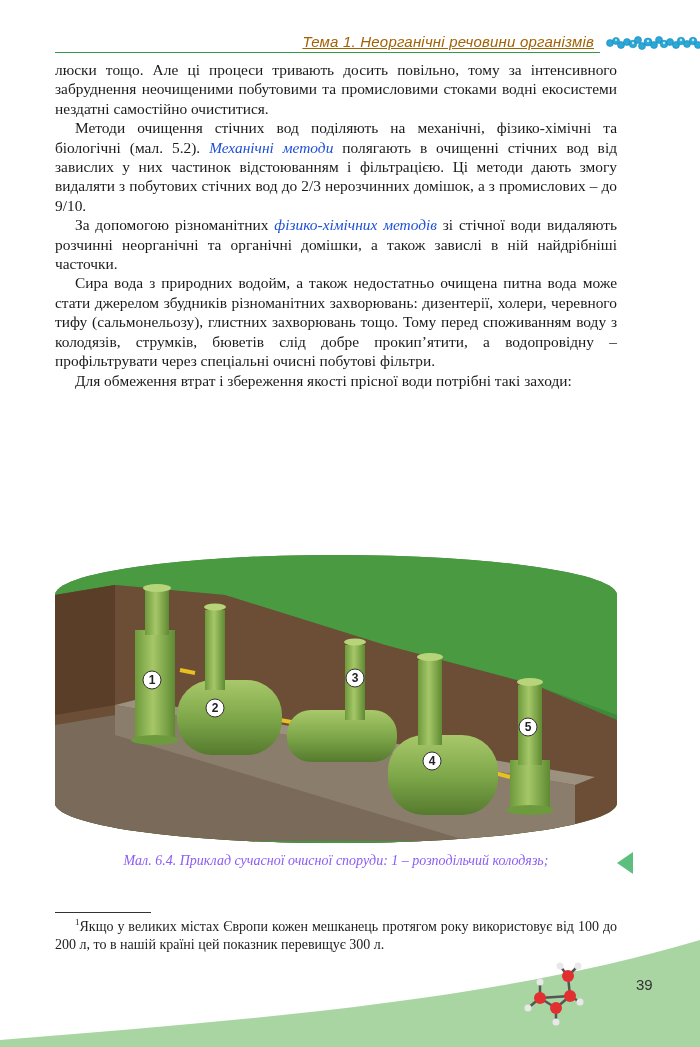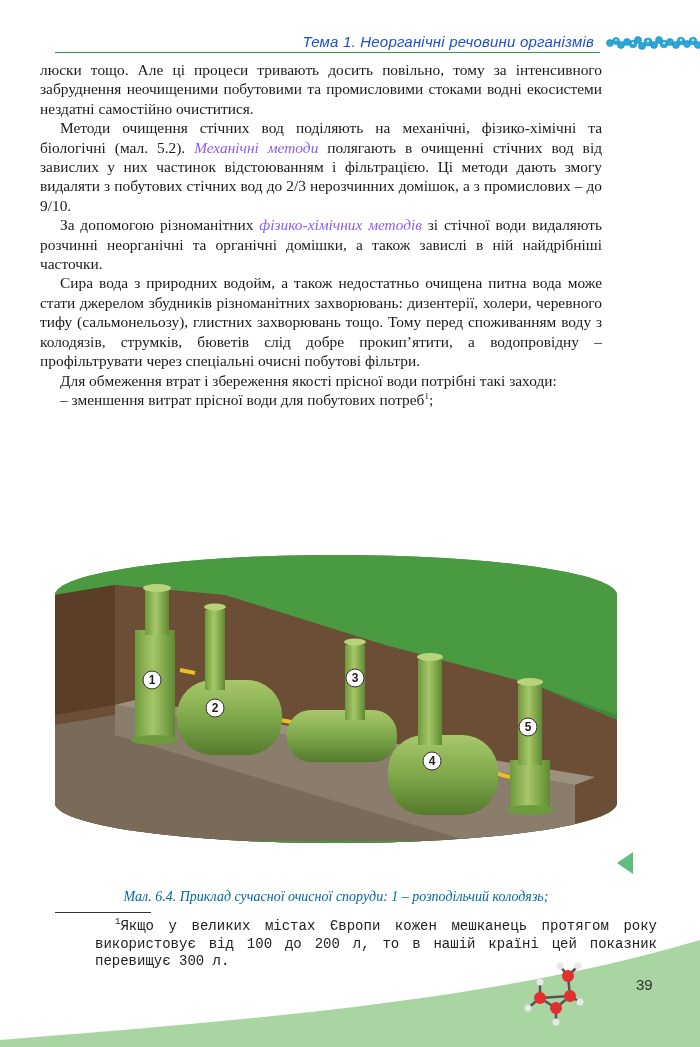--- a/index.html
+++ b/index.html
@@ -1,30 +1,30 @@
 <!DOCTYPE html>
 <html><head>
 <meta charset="utf-8">
 <style>
   html, body { margin:0; padding:0; }
   body { width:700px; height:1047px; position:relative; background:#ffffff; overflow:hidden; font-family:"DejaVu Serif", serif; }
   .header { position:absolute; left:55px; top:32px; width:545px; height:20px; border-bottom:1.5px solid #2e9a4a; }
-  .header-title { position:absolute; right:6px; top:1px; font-family:"Liberation Sans", sans-serif; font-style:italic; font-size:15px; color:#1d4ed8; letter-spacing:0.2px; }
+  .header-title { position:absolute; right:6px; top:1px; font-family:"Liberation Sans", sans-serif; font-style:italic; font-size:15px; color:#a16207; letter-spacing:0.2px;text-decoration:underline; }
   .beads { position:absolute; left:606px; top:34px; width:94px; height:18px; }
-  .content { position:absolute; left:40px; top:60px; width:562px; font-family:"Liberation Serif", serif; font-size:15.4px; line-height:19.4px; color:#1a1a1a; text-align:justify; }
+  .content { position:absolute; left:55px; top:60px; width:562px; font-family:"Liberation Serif", serif; font-size:15.4px; line-height:19.4px; color:#1a1a1a; text-align:justify; }
   .content p { margin:0; text-indent:20px; }
   .content p.cont { text-indent:0; }
-  .content em { font-style:italic; color:#8b5cf6; }
+  .content em { font-style:italic; color:#1d4ed8; }
   .content sup { font-size:9px; line-height:0; }
   .figure { position:absolute; left:55px; top:555px; width:562px; height:288px; overflow:hidden; border-radius:280px/40px; }
   .figure svg { display:block; }
-  .caption { position:absolute; left:55px; top:852px; width:562px; text-align:center; font-family:"Liberation Serif", serif; font-style:italic; font-size:14px; line-height:17px; color:#0369a1;margin-top:36px; }
+  .caption { position:absolute; left:55px; top:852px; width:562px; text-align:center; font-family:"Liberation Serif", serif; font-style:italic; font-size:14px; line-height:17px; color:#8b5cf6; }
   .pointer { position:absolute; left:617px; top:852px; width:0; height:0; border-top:11px solid transparent; border-bottom:11px solid transparent; border-right:16px solid #5cbf80; }
   .fn-rule { position:absolute; left:55px; top:912px; width:96px; height:1px; background:#333; }
-  .footnote { position:absolute; left:55px; top:918px; width:562px; font-family:Liberation Mono, monospace; font-size:14px; line-height:17.5px; color:#222; text-align:justify;margin-left:40px; }
+  .footnote { position:absolute; left:55px; top:918px; width:562px; font-family:Liberation Serif, serif; font-size:14px; line-height:17.5px; color:#222; text-align:justify; }
   .footnote p { margin:0; text-indent:20px; }
   .footnote sup { font-size:9px; line-height:0; }
   .bottom-wave { position:absolute; left:0; top:940px; width:700px; height:107px; }
   .page-number { position:absolute; left:636px; top:976px; font-family:"Liberation Sans", sans-serif; font-size:15px; color:#333; }
   .molecule { position:absolute; left:518px; top:958px; width:76px; height:72px; }
 </style>
 </head>
 <body>
 
 <div class="header">
@@ -59,21 +59,20 @@
       <circle cx="87" cy="6" r="1.2"></circle>
     </g>
 </svg>
 
 <div class="content" id="content">
     <p class="cont"><span>люски тощо. Але ці процеси тривають досить повільно, тому за інтенсивного забруднення неочищеними побутовими та промисловими стоками водні екосистеми нездатні самостійно очиститися.</span></p>
     <p><span>Методи очищення стічних вод поділяють на механічні, фізико-хімічні та біологічні (мал. 5.2). </span><em>Механічні методи</em><span> полягають в очищенні стічних вод від завислих у них частинок відстоюванням і фільтрацією. Ці методи дають змогу видаляти з побутових стічних вод до 2/3 нерозчинних домішок, а з промислових – до 9/10.</span></p>
     <p><span>За допомогою різноманітних </span><em>фізико-хімічних методів</em><span> зі стічної води видаляють розчинні неорганічні та органічні домішки, а також завислі в ній найдрібніші часточки.</span></p>
     <p><span>Сира вода з природних водойм, а також недостатньо очищена питна вода може стати джерелом збудників різноманітних захворювань: дизентерії, холери, черевного тифу (сальмонельозу), глистних захворювань тощо. Тому перед споживанням воду з колодязів, струмків, бюветів слід добре прокип’ятити, а водопровідну – профільтрувати через спеціальні очисні побутові фільтри.</span></p>
     <p><span>Для обмеження втрат і збереження якості прісної води потрібні такі заходи:</span></p>
-    <p><span>– зменшення витрат прісної води для побутових потреб</span><sup>1</sup><span>;</span></p>
   </div>
 
 <div class="figure">
   <svg width="562" height="288" viewBox="0 0 562 288">
     <defs>
       <linearGradient id="tank" x1="0" y1="0" x2="0" y2="1">
         <stop offset="0" stop-color="#a8c86a"></stop>
           <stop offset="0.5" stop-color="#7fa84a"></stop>
           <stop offset="1" stop-color="#557a2e"></stop>
       </linearGradient>

